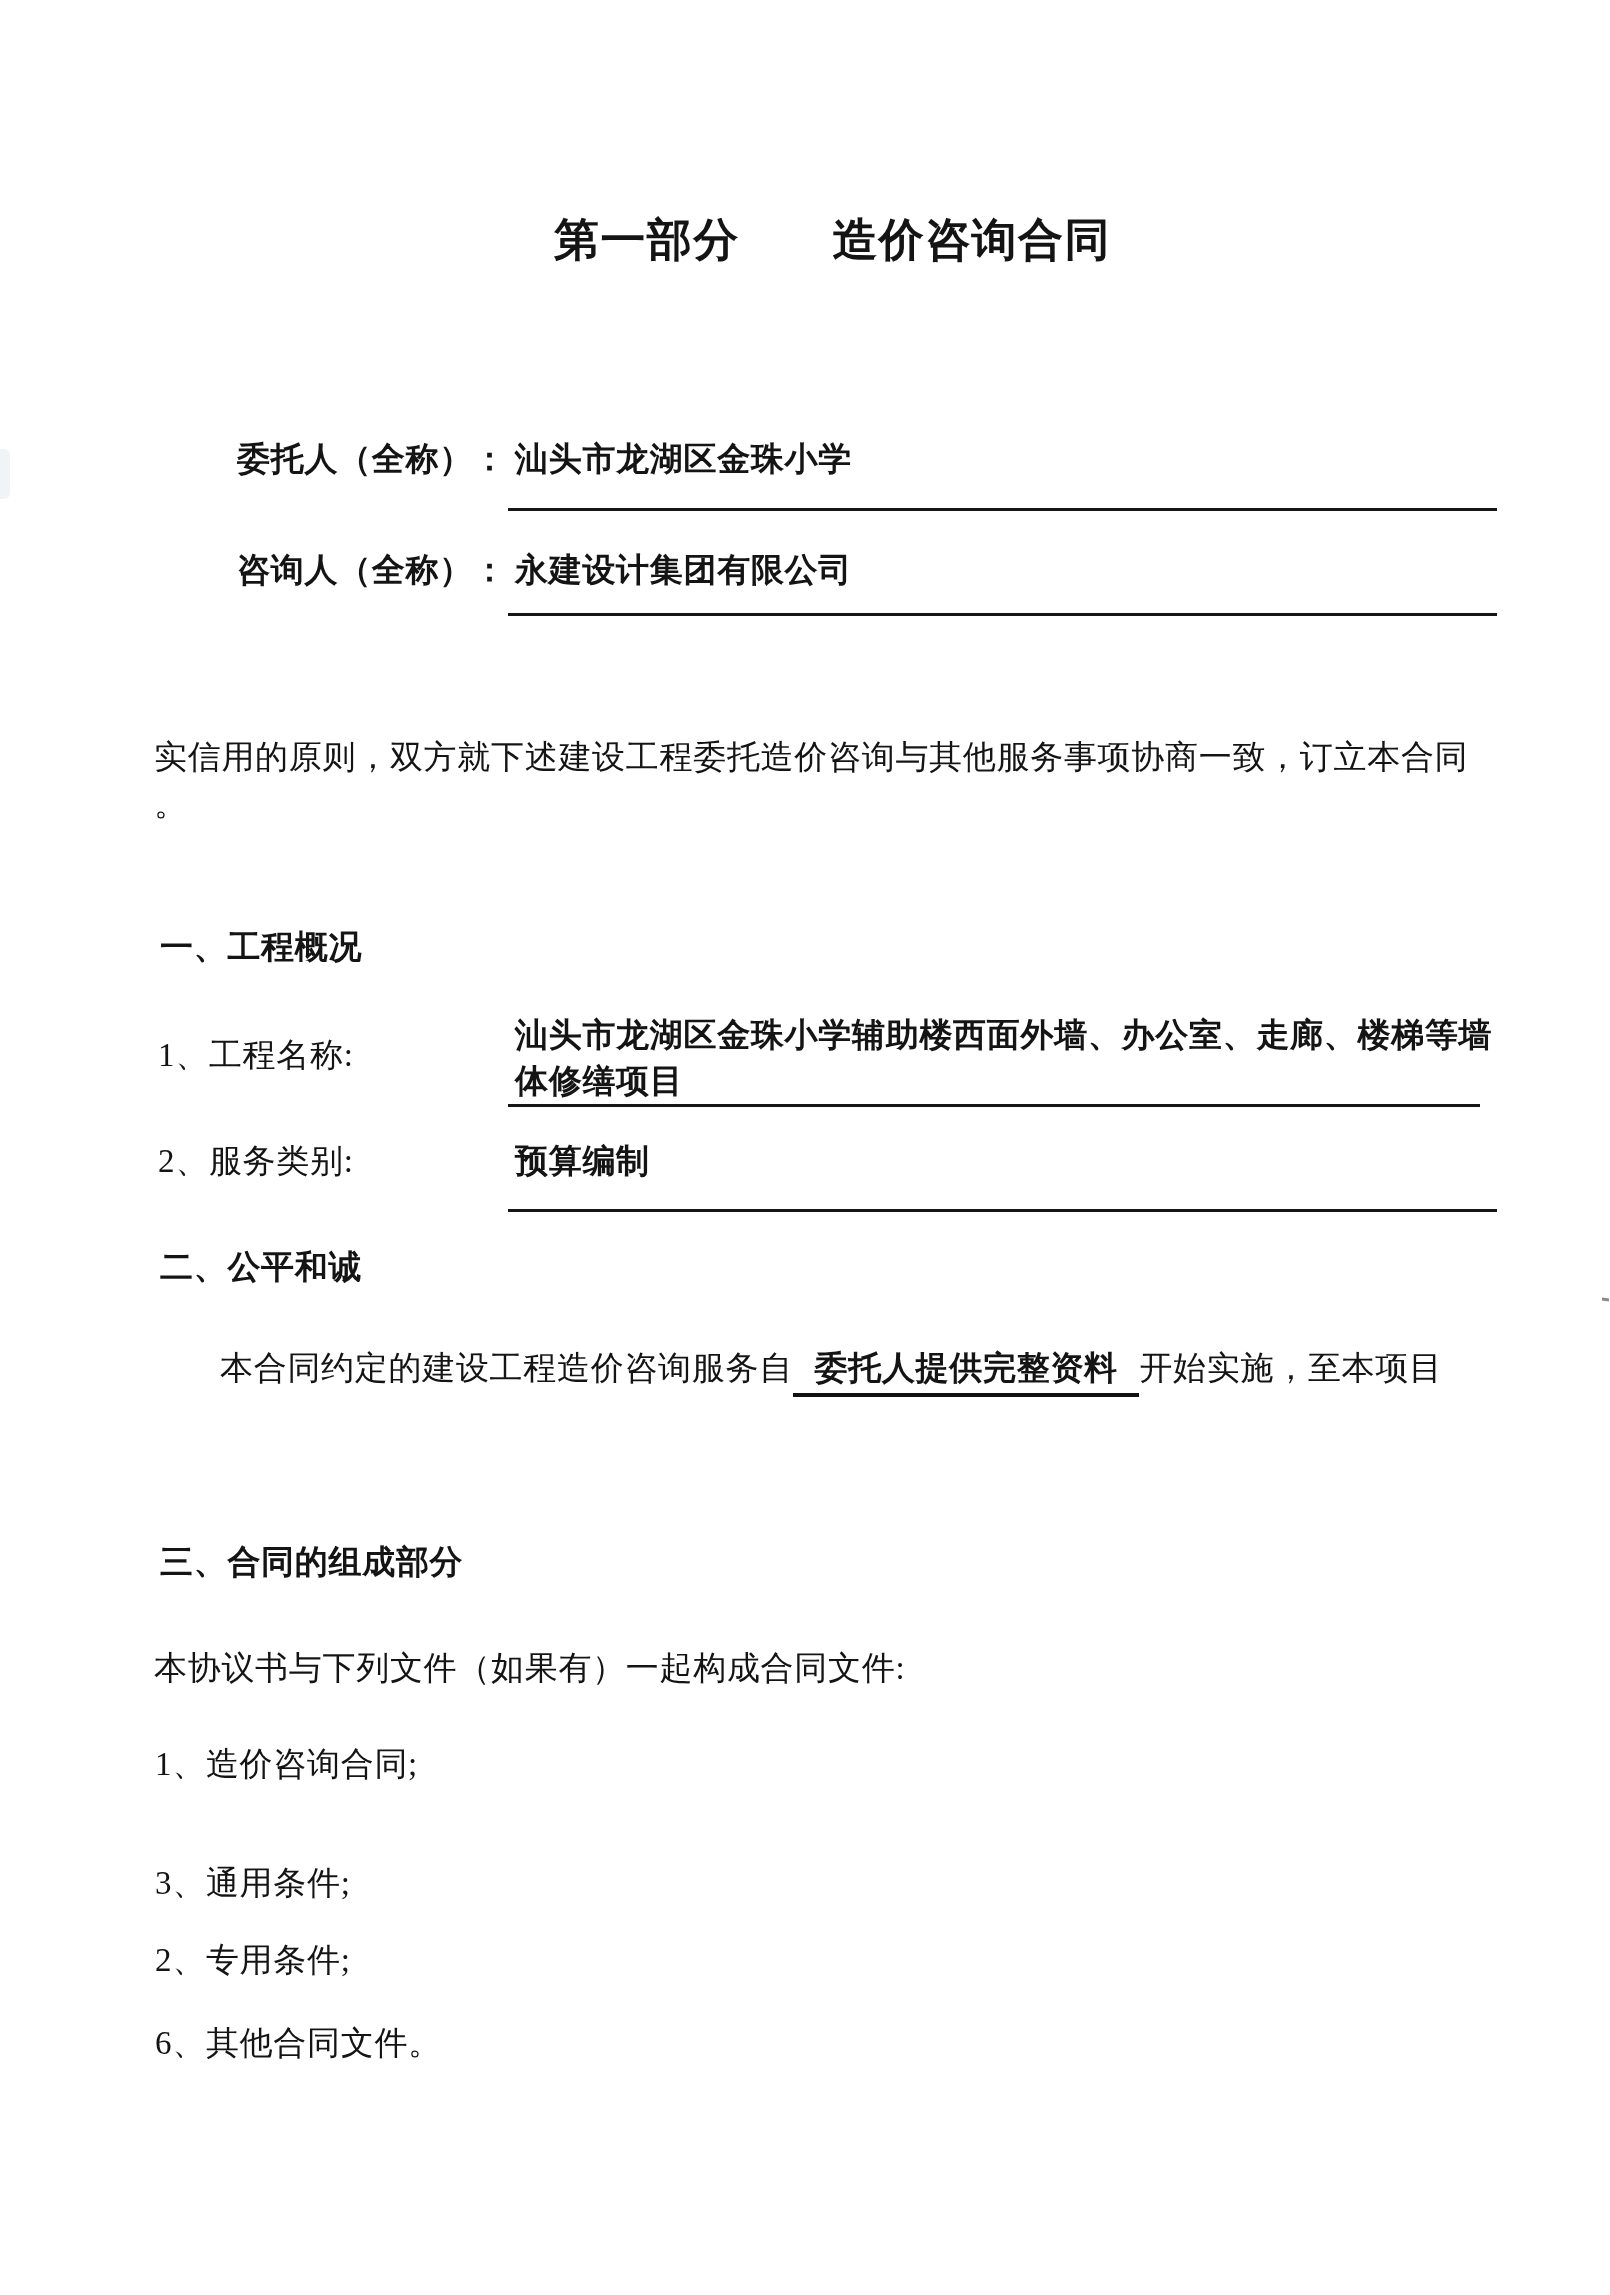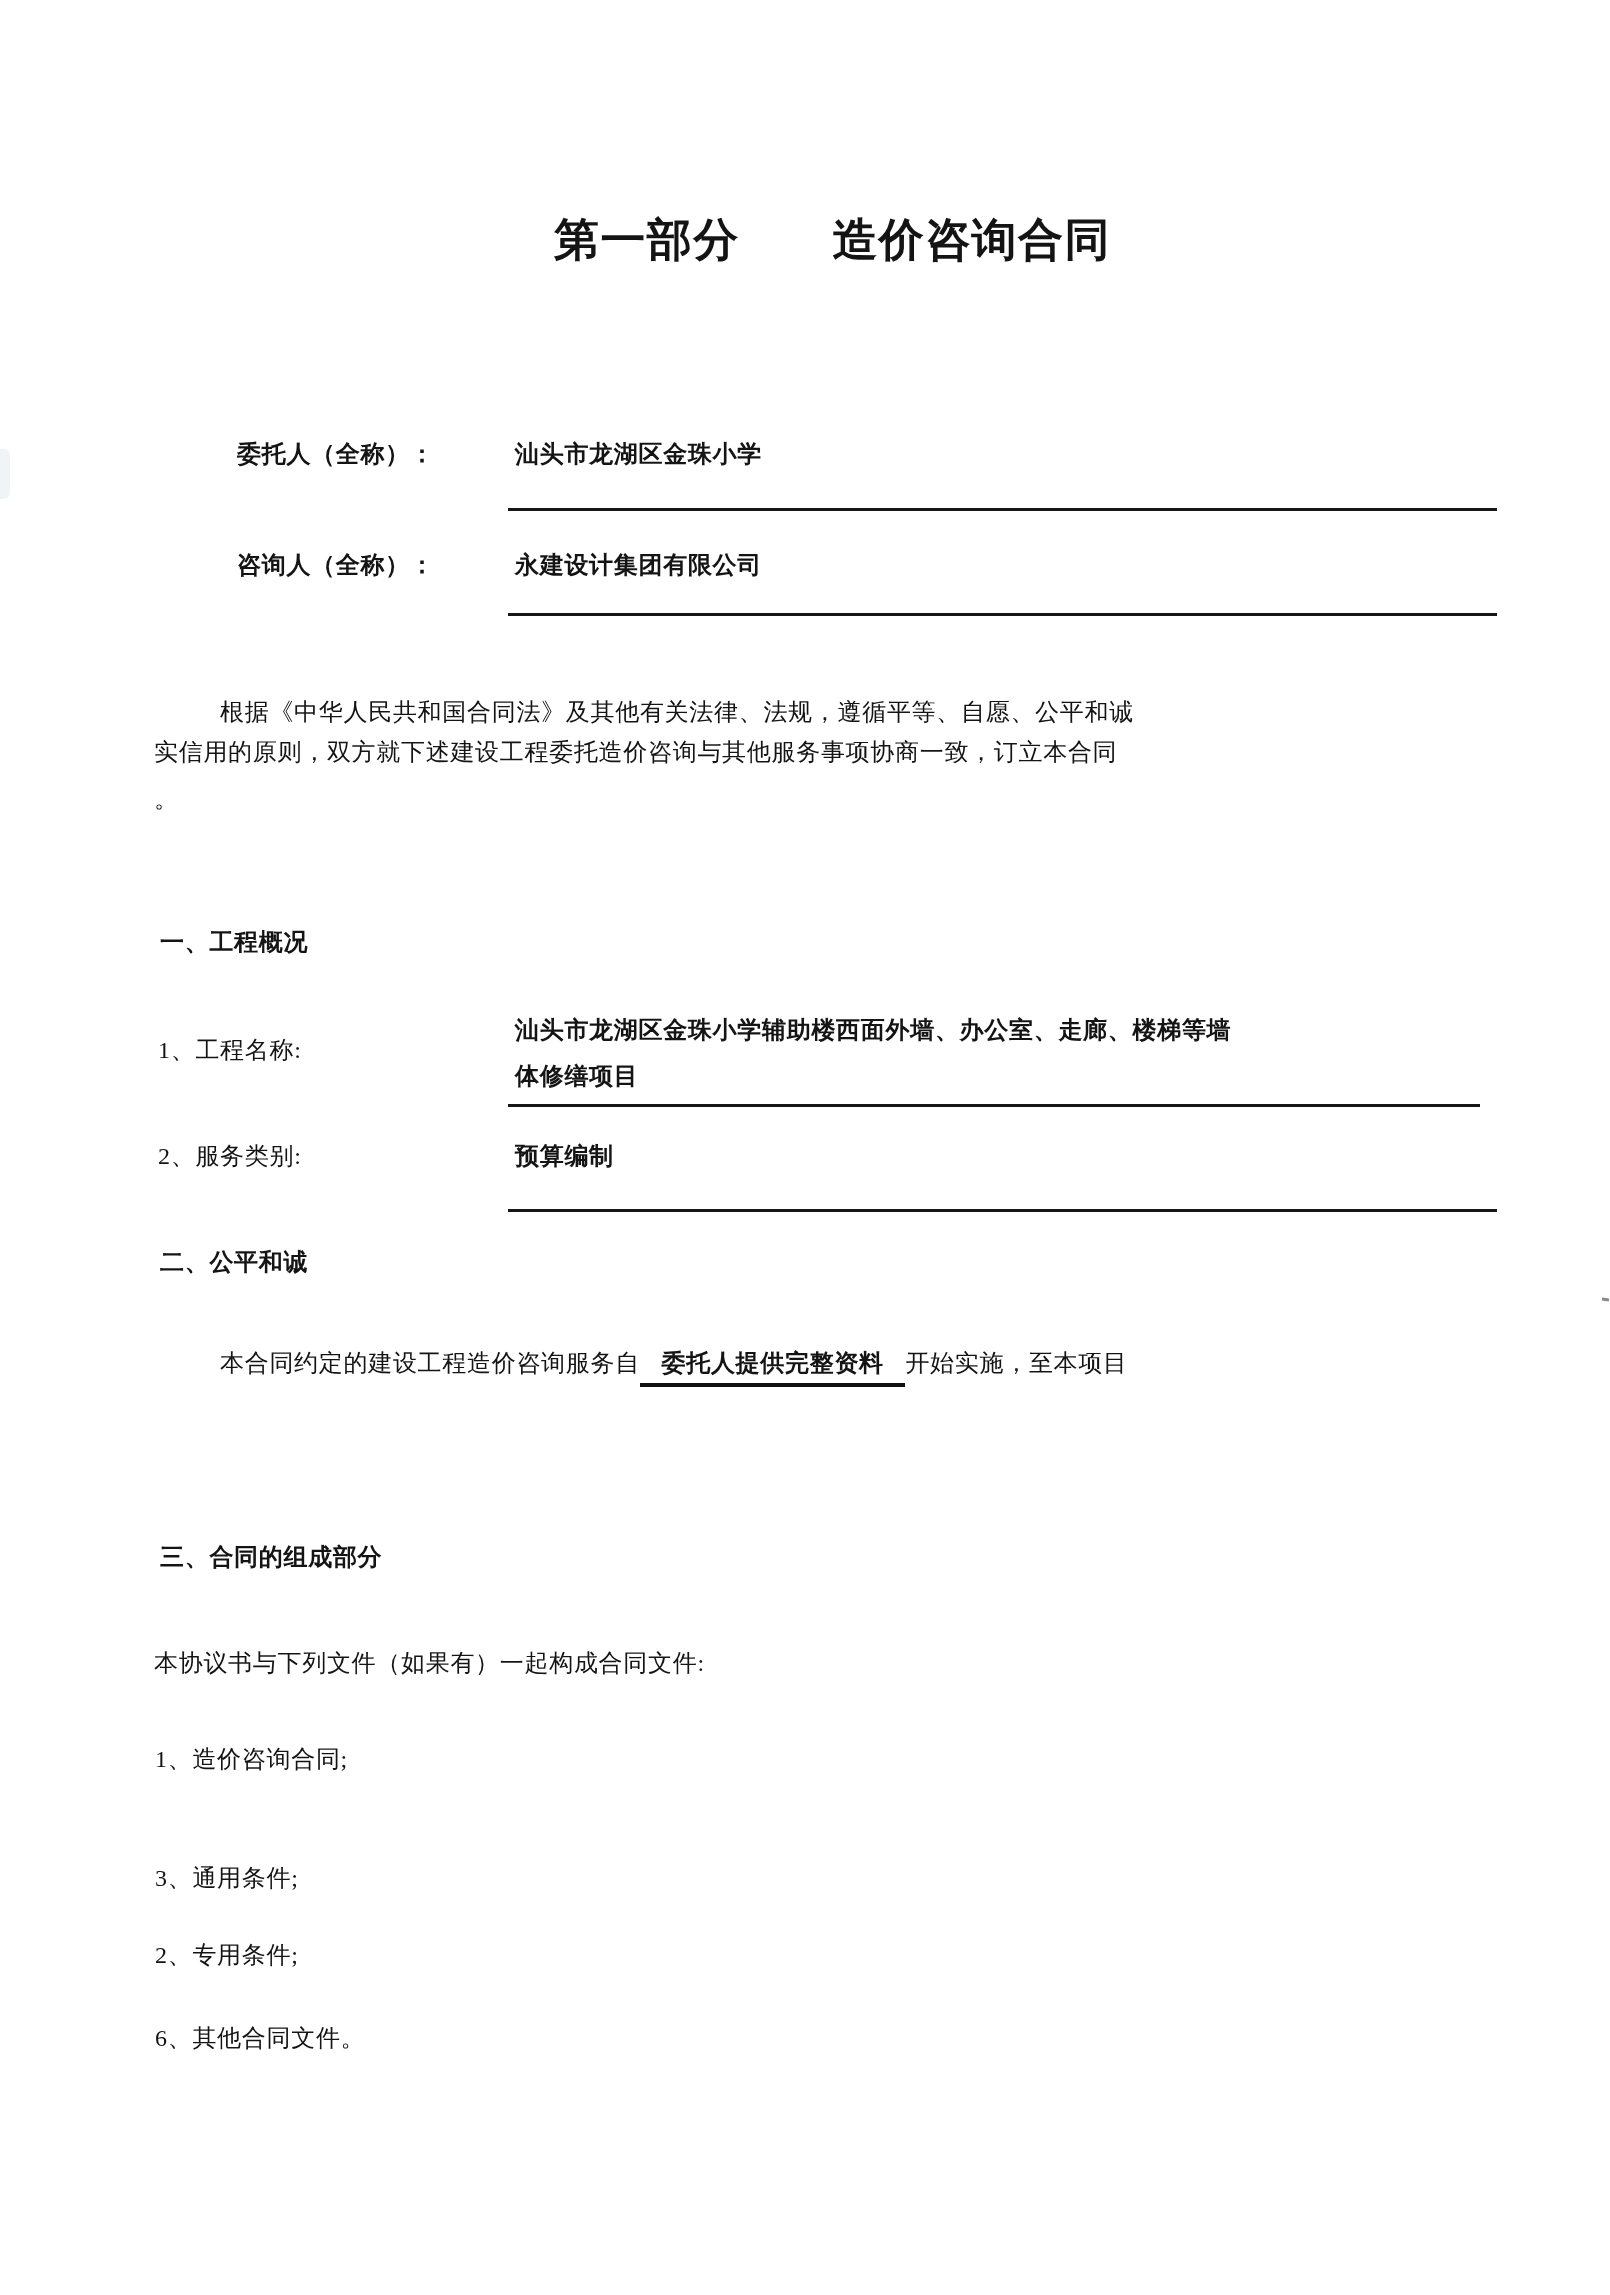--- a/index.html
+++ b/index.html
@@ -8,21 +8,21 @@
     width:1610px;
     height:2295px;
     background:#ffffff;
     font-family:"Liberation Serif","DejaVu Serif",serif;
     color:#141414;
     overflow:hidden;
   }
   .t{
     position:absolute;
     white-space:nowrap;
-    font-size:24px;
+    font-size:33px;
     line-height:1.2;
     letter-spacing:0.7px;
   }
   .b{font-weight:700;}
   .title{font-size:45px;font-weight:700;letter-spacing:1.4px;}
   .rule{position:absolute;height:2.9px;background:#161616;}
   .ul-seg{
     font-weight:700;
     border-bottom:4.3px solid #111111;
     padding:0 21.6px 7.2px 21.6px;
@@ -49,21 +49,20 @@
   <div class="t title" style="left:554px;top:213px;">第一部分　　造价咨询合同</div>
 
   <div class="t b" style="left:237px;top:440px;">委托人（全称）：</div>
   <div class="t b" style="left:515px;top:440px;">汕头市龙湖区金珠小学</div>
   <div class="rule" style="left:508px;top:508px;width:989px;"></div>
 
   <div class="t b" style="left:237px;top:551px;">咨询人（全称）：</div>
   <div class="t b" style="left:515px;top:551px;">永建设计集团有限公司</div>
   <div class="rule" style="left:508px;top:613px;width:989px;"></div>
 
-  <div class="t" style="left:220px;top:698px;">根据《中华人民共和国合同法》及其他有关法律、法规，遵循平等、自愿、公平和诚</div>
   <div class="t" style="left:154px;top:738px;">实信用的原则，双方就下述建设工程委托造价咨询与其他服务事项协商一致，订立本合同</div>
   <div class="t" style="left:154px;top:785px;">。</div>
 
   <div class="t b" style="left:160px;top:928px;">一、工程概况</div>
 
   <div class="t" style="left:158px;top:1036px;">1、工程名称:</div>
   <div class="t b" style="left:515px;top:1016px;">汕头市龙湖区金珠小学辅助楼西面外墙、办公室、走廊、楼梯等墙</div>
   <div class="t b" style="left:515px;top:1062px;">体修缮项目</div>
   <div class="rule" style="left:508px;top:1104px;width:972px;"></div>
 

